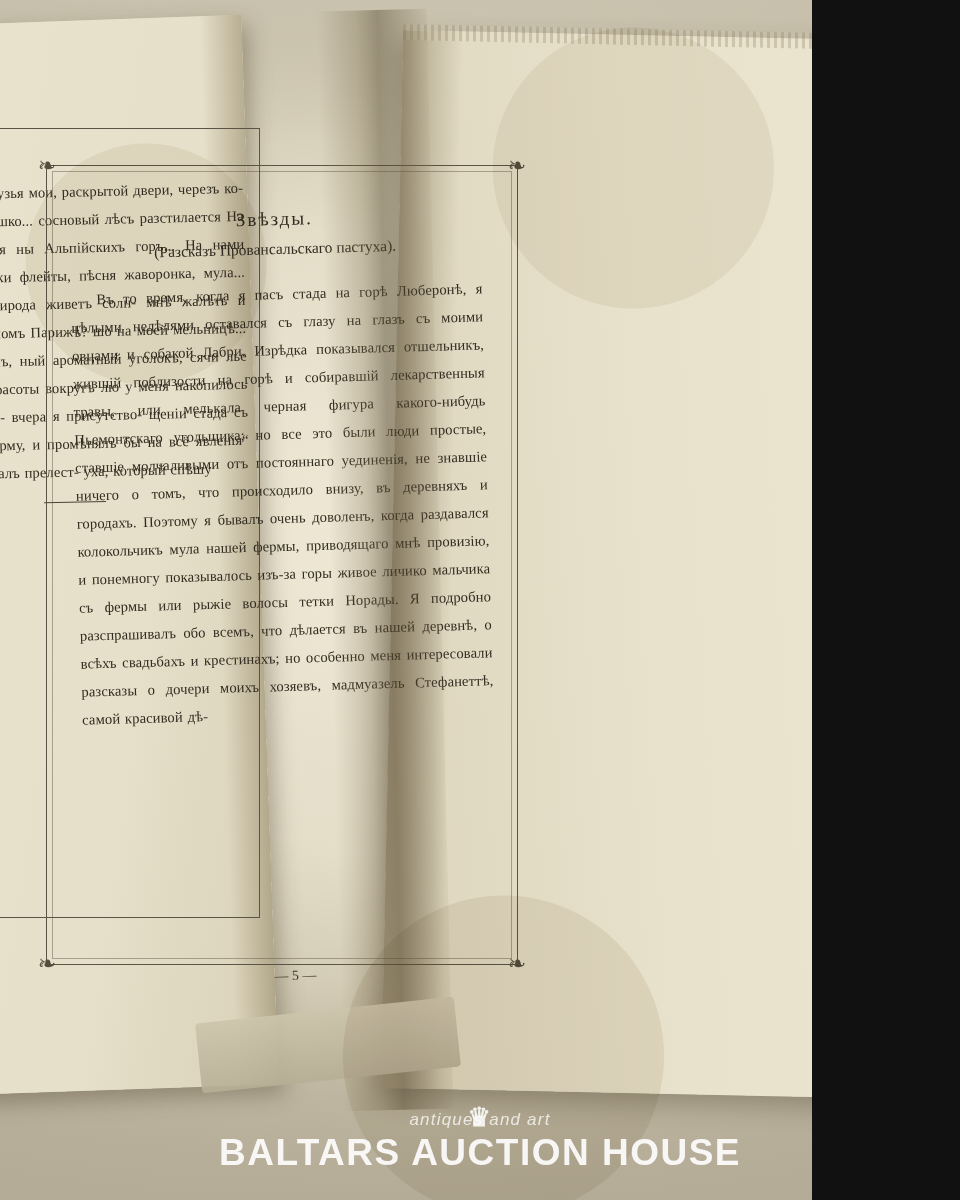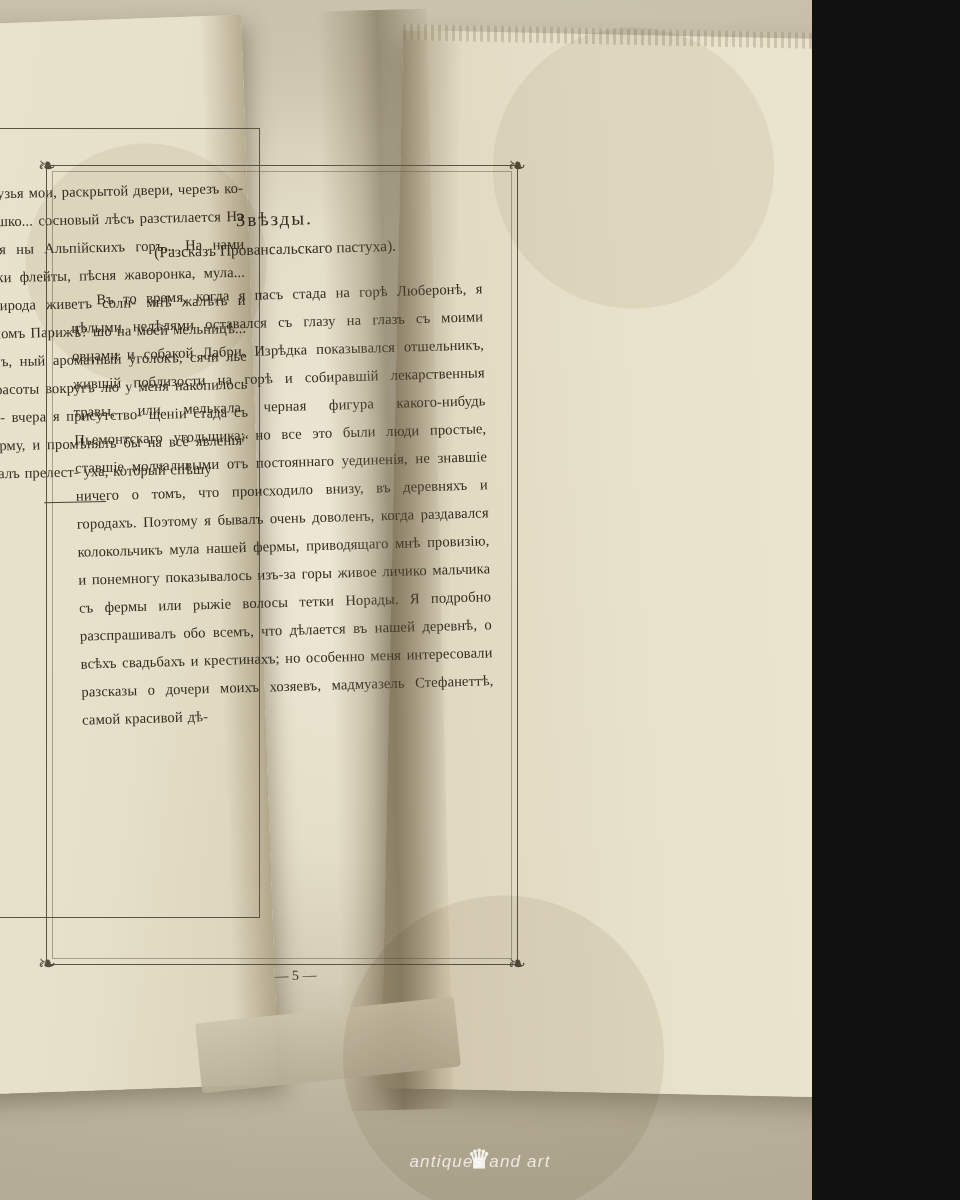--- a/index.html
+++ b/index.html
@@ -299,16 +299,17 @@
   </div>
 
   <div class="spine"></div>
   <div class="leaf-stack"></div>
   <div class="grain"></div>
 
   <div class="watermark">
     <div class="wm-small">antiques and art</div>
     <div class="wm-big">
       <span class="wm-crown">♛</span>
+      <span>BALTARS AUCTION HOUSE</span>
     </div>
   </div>
 
 </div>
 
 </body></html>

